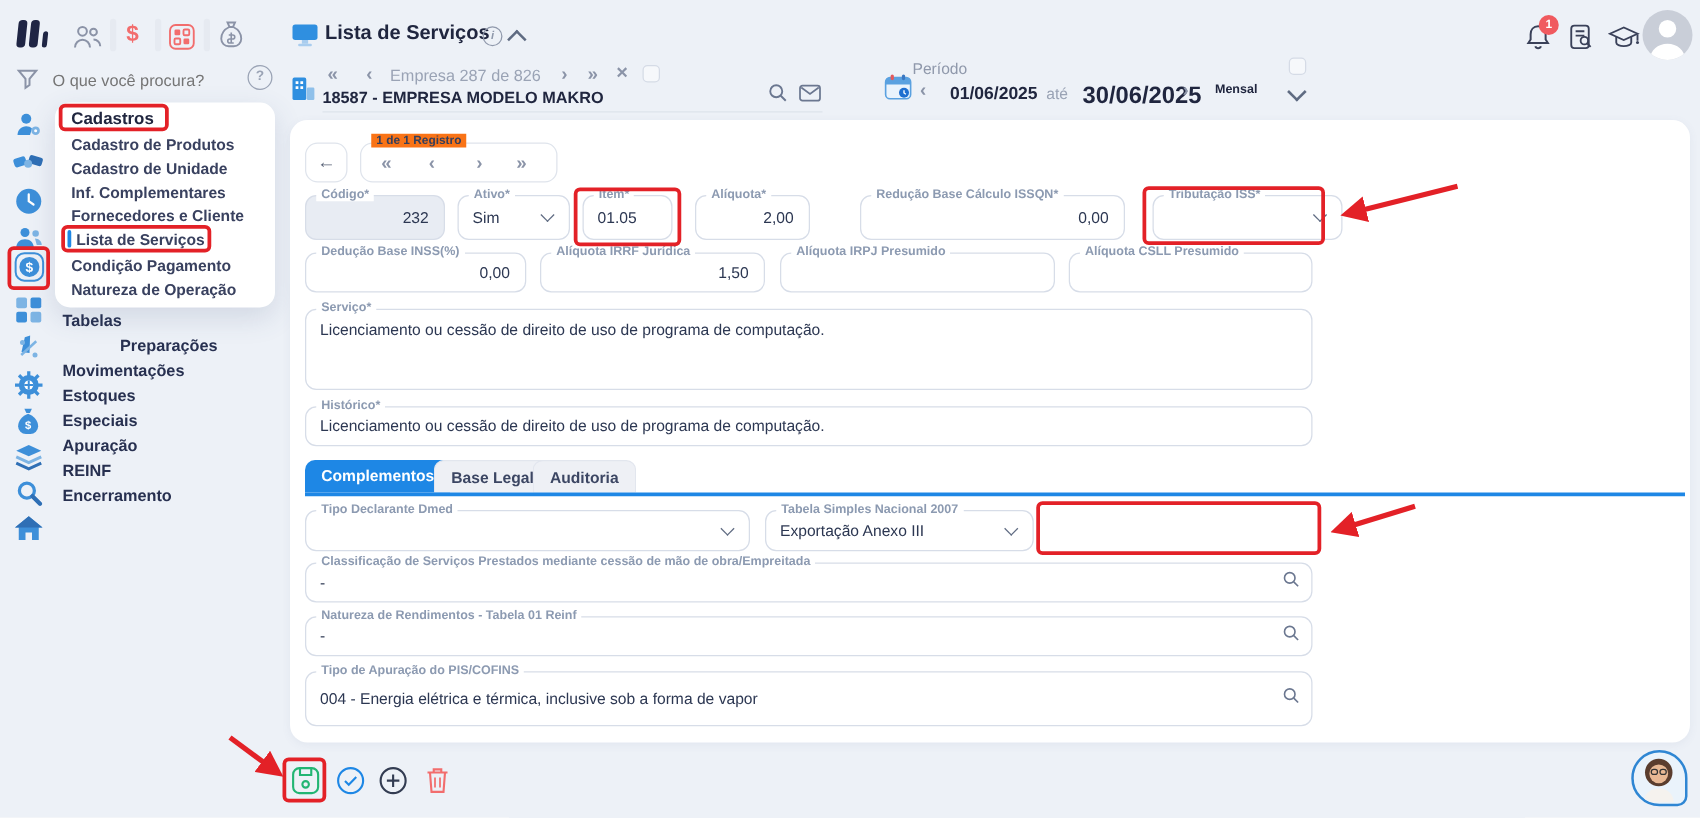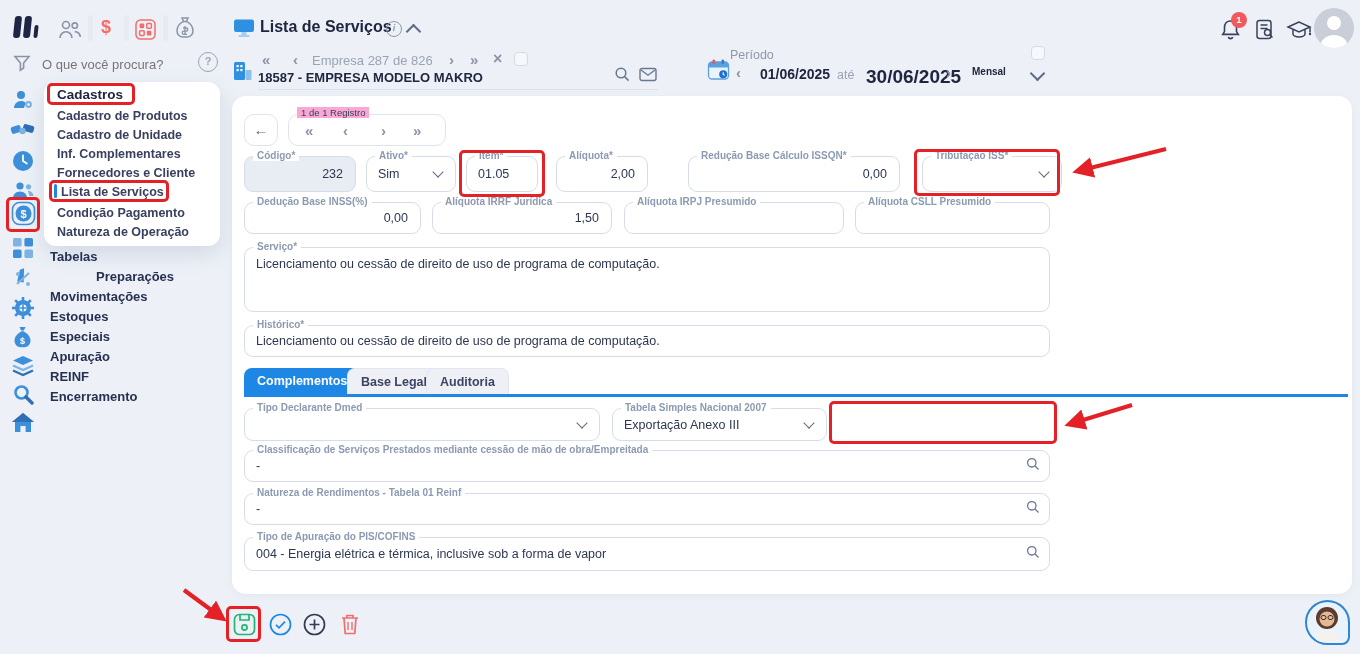--- a/index.html
+++ b/index.html
@@ -263,21 +263,21 @@
   <div class="menu-sub" style="top:166px;z-index:2;">Fornecedores e Cliente</div>
   <div class="abs" style="left:54px;top:184px;width:3px;height:14px;background:#1e87e5;border-radius:2px;z-index:2;"></div>
   <div class="menu-sub" style="left:61px;top:185px;z-index:2;">Lista de Serviços</div>
   <div class="menu-sub" style="top:206px;z-index:2;">Condição Pagamento</div>
   <div class="menu-sub" style="top:225px;z-index:2;">Natureza de Operação</div>
 
   <div class="abs" style="left:232px;top:96px;width:1120px;height:498px;background:#fff;border-radius:14px;box-shadow:0 2px 8px rgba(80,100,140,.07);"></div>
 
   <div class="abs" style="left:244px;top:114px;width:34px;height:32px;background:#fff;border:1px solid #dfe4ec;border-radius:10px;text-align:center;line-height:30px;font-size:15px;color:#5a6478;box-sizing:border-box;">←</div>
   <div class="abs" style="left:288px;top:114px;width:158px;height:32px;border:1px solid #dfe4ec;border-radius:10px;box-sizing:border-box;">
-    <span style="position:absolute;top:-8px;left:8px;font-size:9.5px;font-weight:400;color:#353f5c;background:#f9a8d4;padding:0 4px;white-space:nowrap;">1 de 1 Registro</span>
+    <span style="position:absolute;top:-8px;left:8px;font-size:9.5px;font-weight:700;color:#353f5c;background:#f97316;padding:0 4px;white-space:nowrap;">1 de 1 Registro</span>
     <span class="navglyph" style="position:absolute;left:16px;top:7px;">«</span>
     <span class="navglyph" style="position:absolute;left:54px;top:7px;">‹</span>
     <span class="navglyph" style="position:absolute;left:92px;top:7px;">›</span>
     <span class="navglyph" style="position:absolute;left:124px;top:7px;">»</span>
   </div>
 
   <div class="field disabled" style="left:244px;top:156px;width:112px;height:36px;">
     <span class="flabel">Código*</span>
     <span class="fvalue num">232</span>
   </div>
@@ -291,21 +291,21 @@
     <span class="fvalue">01.05</span>
   </div>
   <div class="field" style="left:556px;top:156px;width:92px;height:36px;">
     <span class="flabel">Alíquota*</span>
     <span class="fvalue num">2,00</span>
   </div>
   <div class="field" style="left:688px;top:156px;width:212px;height:36px;">
     <span class="flabel">Redução Base Cálculo ISSQN*</span>
     <span class="fvalue num">0,00</span>
   </div>
-  <div class="field" style="left:922px;top:156px;width:140px;height:36px;">
+  <div class="field" style="left:922px;top:156px;width:152px;height:36px;">
     <span class="flabel">Tributação ISS*</span>
     <span class="fvalue"></span>
     <span class="chev"></span>
   </div>
 
   <div class="field" style="left:244px;top:202px;width:177px;height:32px;">
     <span class="flabel">Dedução Base INSS(%)</span>
     <span class="fvalue num">0,00</span>
   </div>
   <div class="field" style="left:432px;top:202px;width:180px;height:32px;">
@@ -355,21 +355,21 @@
         </svg></span>
   </div>
   <div class="field" style="left:244px;top:493px;width:806px;height:32px;">
     <span class="flabel">Natureza de Rendimentos - Tabela 01 Reinf</span>
     <span class="fvalue">-</span>
     <span class="mag"><svg width="14" height="14" viewBox="0 0 14 14" fill="none" stroke="#6b7790" stroke-width="1.3">
           <circle cx="5.8" cy="5.8" r="4.2"></circle>
           <line x1="9" y1="9" x2="12.5" y2="12.5"></line>
         </svg></span>
   </div>
-  <div class="field" style="left:244px;top:537px;width:806px;height:34px;">
+  <div class="field" style="left:244px;top:537px;width:806px;height:44px;">
     <span class="flabel">Tipo de Apuração do PIS/COFINS</span>
     <span class="fvalue">004 - Energia elétrica e térmica, inclusive sob a forma de vapor</span>
     <span class="mag"><svg width="14" height="14" viewBox="0 0 14 14" fill="none" stroke="#6b7790" stroke-width="1.3">
           <circle cx="5.8" cy="5.8" r="4.2"></circle>
           <line x1="9" y1="9" x2="12.5" y2="12.5"></line>
         </svg></span>
   </div>
 
   <div class="abs" style="left:233px;top:613px;">
     <svg width="23" height="23" viewBox="0 0 23 23" fill="none" stroke="#22b573" stroke-width="1.7">

